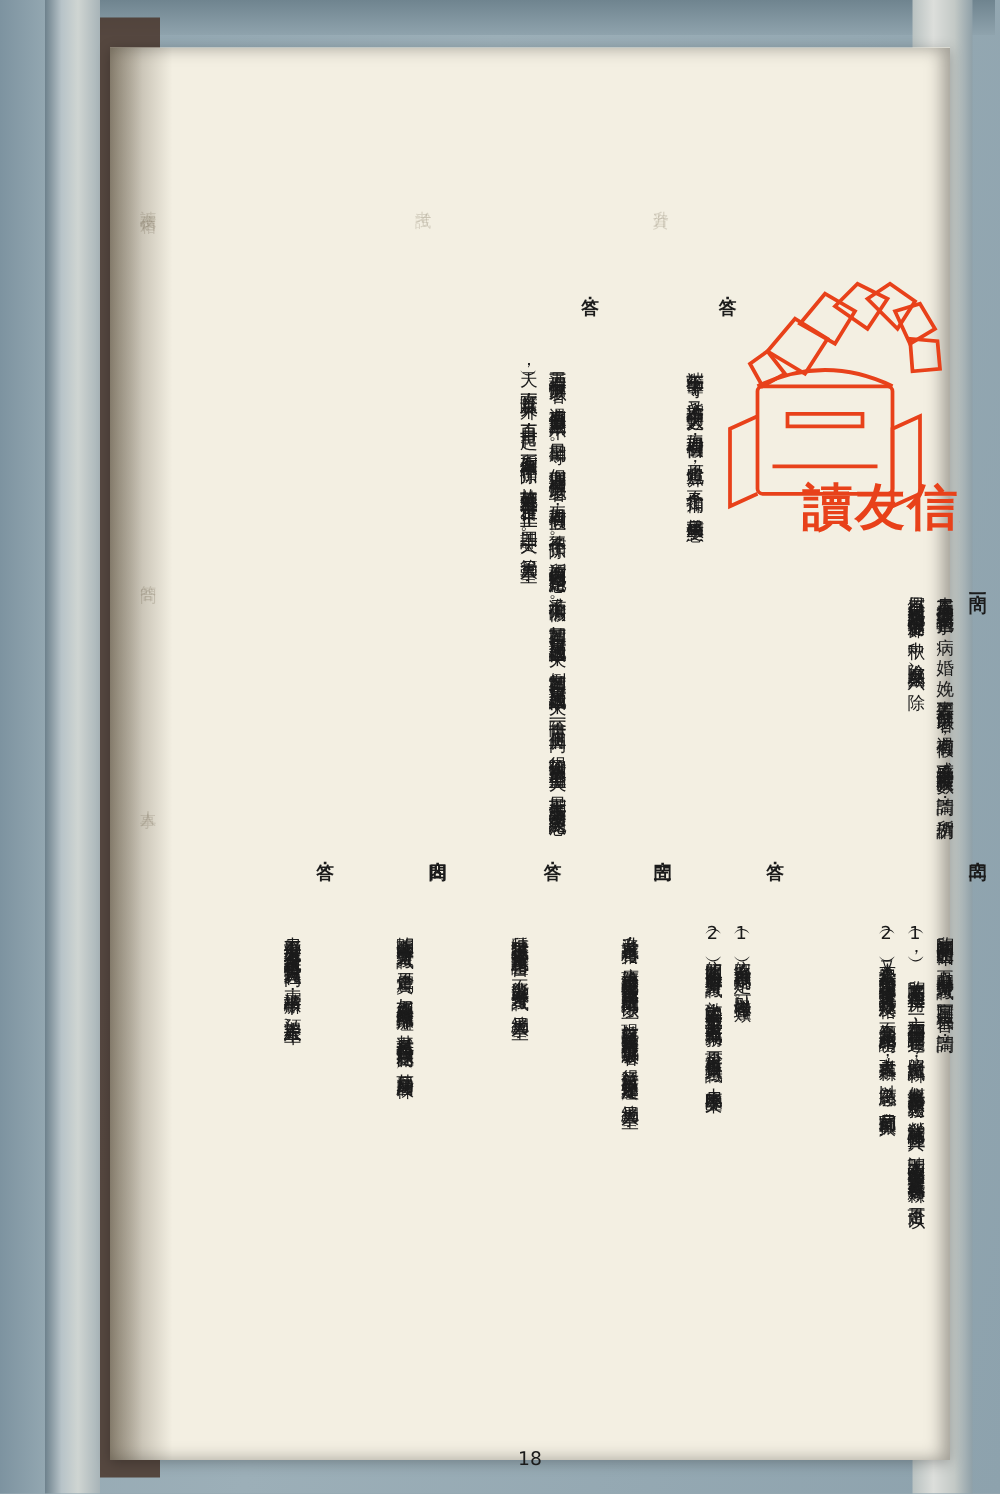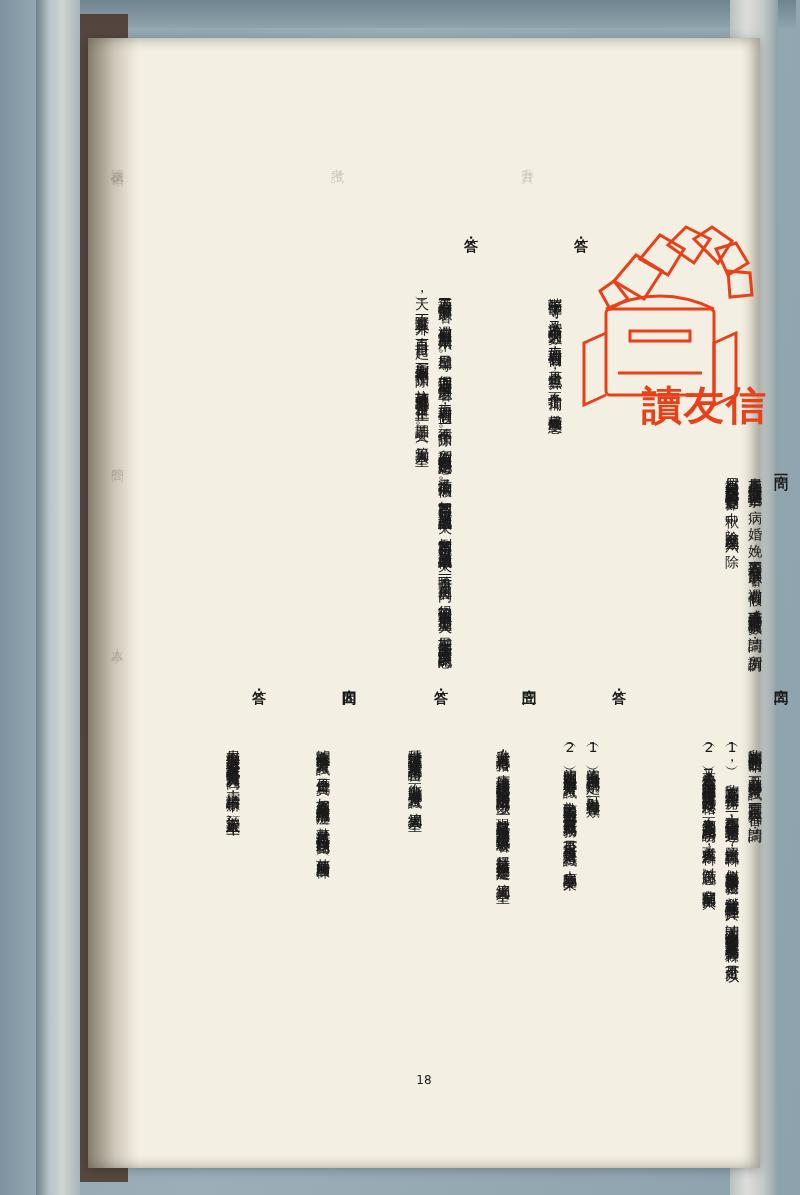--- a/index.html
+++ b/index.html
@@ -115,23 +115,23 @@
     left: 430px;
     top: 185px;
     width: 250px;
     height: 210px;
     color: #e8411a;
   }
   .masthead svg { display:block; }
   .page-number {
     position: absolute;
     left: 0; right: 0;
-    top: 1035px;
+    top: 1120px;
     text-align: center;
-    font-size: 12px;
+    font-size: 15px;
     color: #1b1b1b;
     font-family: "DejaVu Sans", sans-serif;
   }
   .gutter-shadow{
     position:absolute;
     left:70px; top:38px; width:50px; height:1130px;
     background:linear-gradient(90deg, rgba(60,50,35,.45), rgba(60,50,35,0));
     pointer-events:none;
   }
 </style>

